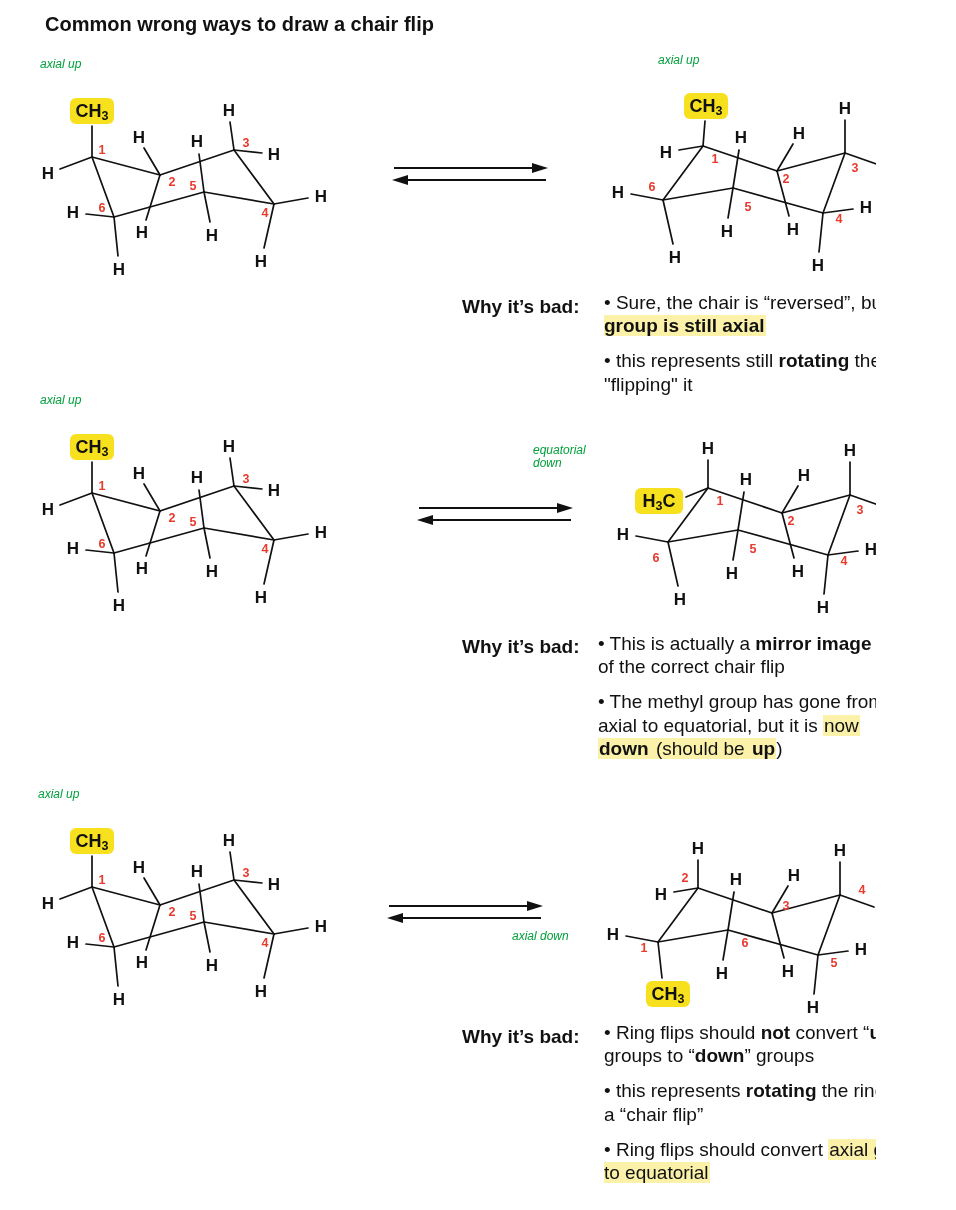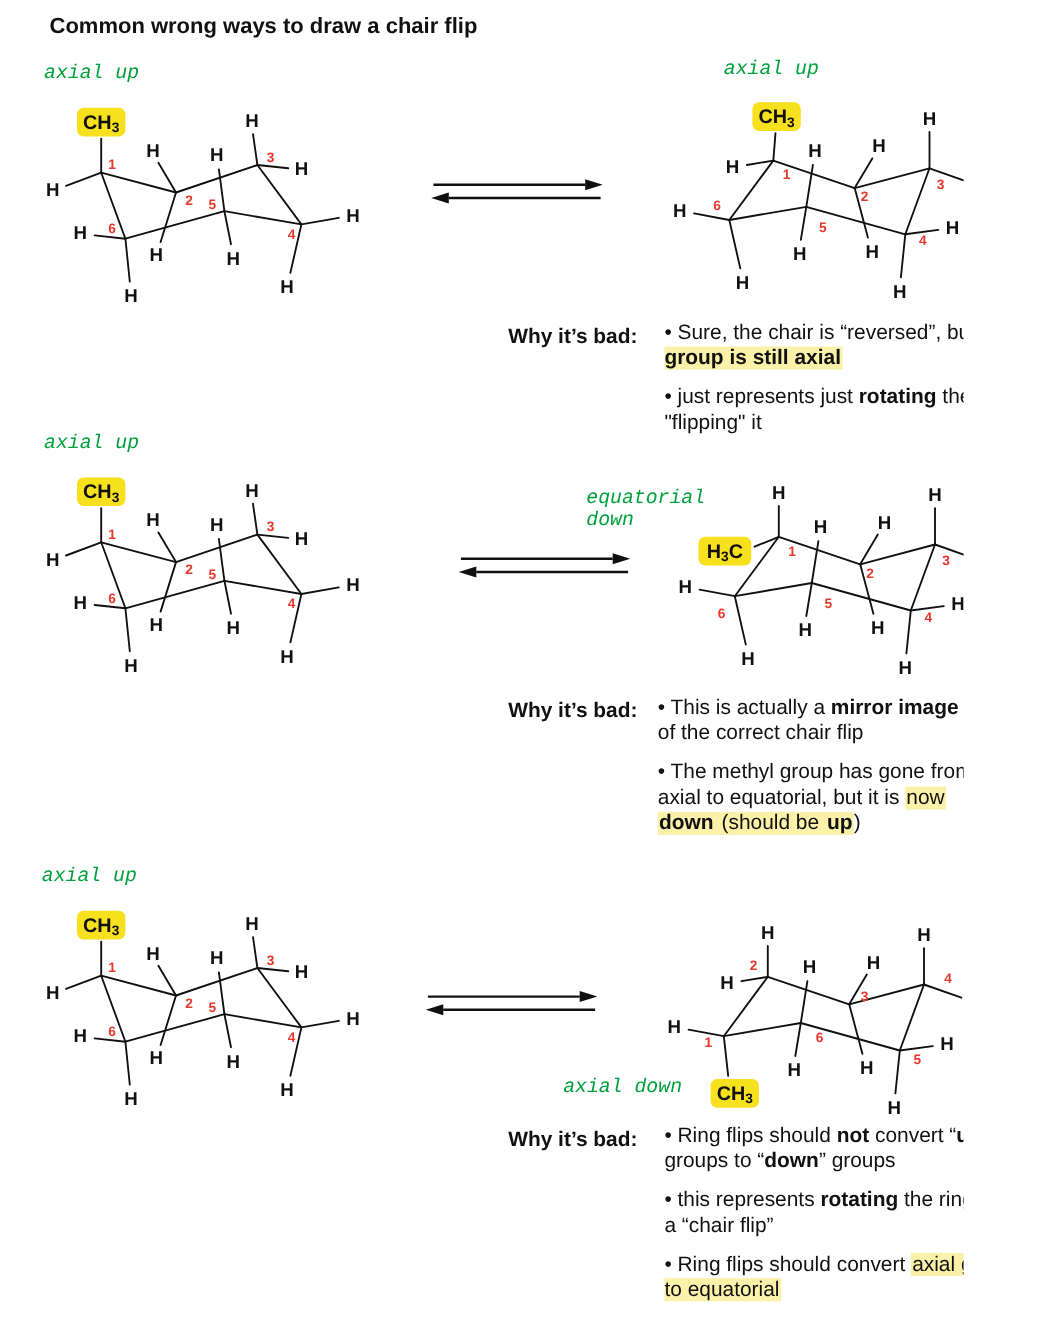--- a/index.html
+++ b/index.html
@@ -6,21 +6,21 @@
     --green:#00a03c;
     --red:#e8392d;
     --hl-strong:#f7e01d;
     --hl-soft:#fbf1a9;
     --ink:#111;
   }
   html,body{margin:0;padding:0;background:#fff;}
   body{font-family:"Liberation Sans",sans-serif;color:var(--ink);}
   .page{position:relative;width:876px;height:1210px;background:#fff;overflow:hidden;}
   .title{position:absolute;left:45px;top:13px;font-size:20px;font-weight:bold;}
-  .green-label{position:absolute;color:var(--green);font-style:italic;font-size:18px;line-height:1.1;white-space:nowrap;font-family:Liberation Mono, monospace;}
+  .green-label{position:absolute;color:var(--green);font-style:italic;font-size:12px;line-height:1.1;white-space:nowrap;}
   .green-label.center{text-align:left;white-space:normal;}
   .chair{position:absolute;}
   .chair svg{display:block;}
   .bond{stroke:var(--ink);stroke-width:1.7;stroke-linecap:round;}
   .atom{font-family:"Liberation Sans",sans-serif;font-size:17px;font-weight:bold;fill:var(--ink);}
   .num{font-family:"Liberation Sans",sans-serif;font-size:12.5px;font-weight:bold;fill:var(--red);}
   .formula{font-family:"Liberation Sans",sans-serif;font-size:18px;font-weight:bold;fill:var(--ink);}
   .hl-rect{fill:var(--hl-strong);}
   .arrow-box{position:absolute;}
   .arr line{stroke:var(--ink);stroke-width:2.2;}
@@ -129,21 +129,21 @@
         <text x="260" y="110" class="num" text-anchor="middle" dominant-baseline="central">3</text>
         <text x="244" y="161" class="num" text-anchor="middle" dominant-baseline="central">4</text>
         <text x="153" y="149" class="num" text-anchor="middle" dominant-baseline="central">5</text>
         <text x="57" y="129" class="num" text-anchor="middle" dominant-baseline="central">6</text>
       </svg>
     </div>
 
   <div class="why" style="left:462px;top:296px">Why it’s bad:</div>
   <div class="bullets" style="left:576px;top:291px;width:380px">
       <p><span>• Sure, the chair is “reversed”, but </span><span class="b hl">methyl group is still axial</span></p>
-      <p><span>• just represents just </span><span class="b">rotating</span><span> the ring, not "flipping" it</span></p>
+      <p><span>• this represents still </span><span class="b">rotating</span><span> the ring, not "flipping" it</span></p>
     </div>
 
   <div class="green-label" style="left:40px;top:394px">axial up</div>
   <div class="chair" style="left:22px;top:398px">
       <svg viewBox="0 0 320 240" width="320" height="240">
         <line x1="70" y1="95" x2="138" y2="113" class="bond"></line>
         <line x1="138" y1="113" x2="212" y2="88" class="bond"></line>
         <line x1="212" y1="88" x2="252" y2="142" class="bond"></line>
         <line x1="252" y1="142" x2="182" y2="130" class="bond"></line>
         <line x1="182" y1="130" x2="92" y2="155" class="bond"></line>
@@ -288,21 +288,21 @@
 
   <div class="arrow-box" style="left:385px;top:896px">
     <svg class="arr" width="160" height="32" viewBox="0 0 160 32">
       <line x1="4" y1="10" x2="142" y2="10"></line>
         <polygon points="142,5 158,10 142,15"></polygon>
       <line x1="18" y1="22" x2="156" y2="22"></line>
         <polygon points="18,17 2,22 18,27"></polygon>
     </svg>
   </div>
 
-  <div class="green-label" style="left:512px;top:980px">axial down</div>
+  <div class="green-label" style="left:512px;top:930px">axial down</div>
   <div class="chair" style="left:590px;top:800px">
       <svg viewBox="0 0 340 240" width="340" height="240">
         <line x1="108" y1="88" x2="182" y2="113" class="bond"></line>
         <line x1="182" y1="113" x2="250" y2="95" class="bond"></line>
         <line x1="250" y1="95" x2="228" y2="155" class="bond"></line>
         <line x1="228" y1="155" x2="138" y2="130" class="bond"></line>
         <line x1="138" y1="130" x2="68" y2="142" class="bond"></line>
         <line x1="68" y1="142" x2="108" y2="88" class="bond"></line>
         <line x1="68" y1="142" x2="72" y2="178" class="bond"></line>
         <line x1="68" y1="142" x2="36" y2="136" class="bond"></line>

